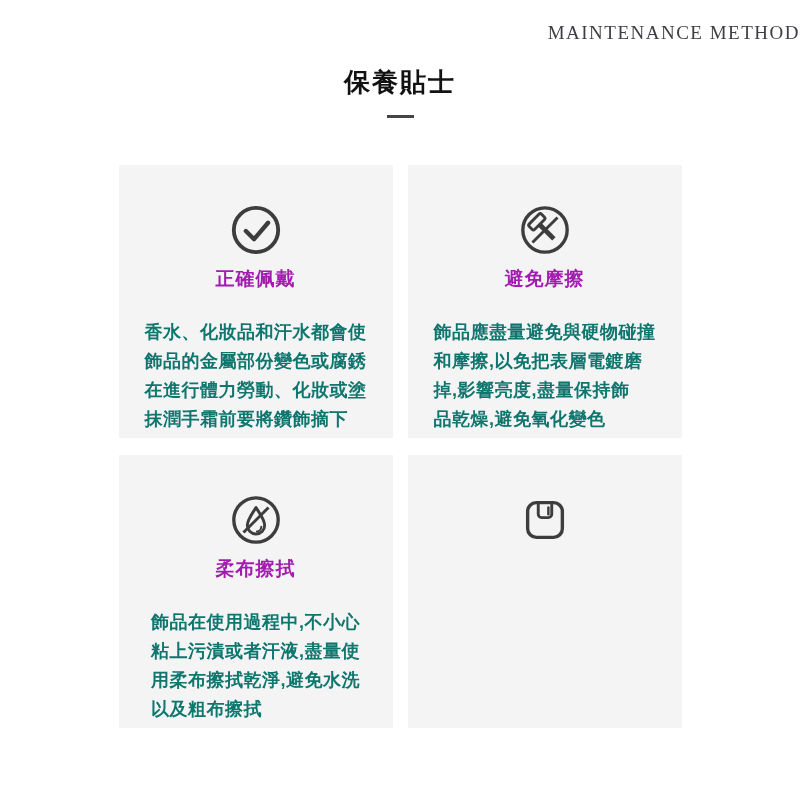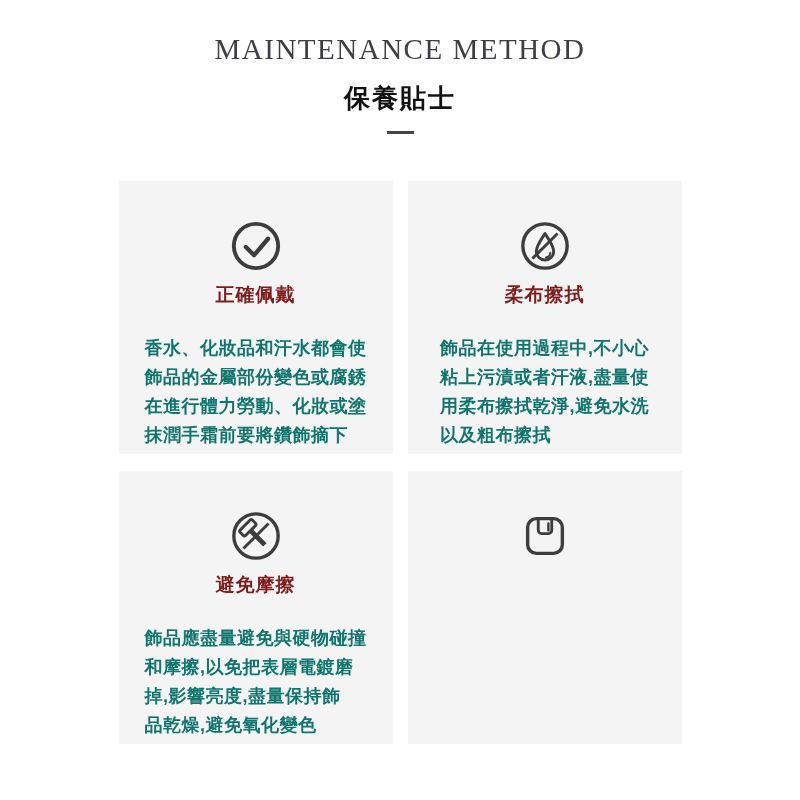--- a/index.html
+++ b/index.html
@@ -4,30 +4,30 @@
 <style>
   html, body { margin: 0; padding: 0; }
   body {
     width: 800px; height: 800px;
     background: #ffffff;
     font-family: "Liberation Sans", sans-serif;
     color: #1a1a1a;
     overflow: hidden;
   }
   .title-en {
-    margin-top: 33px;
-    text-align: center;
+    margin-top: 22px;
+    text-align: right;
     font-family: "Liberation Serif", "DejaVu Serif", serif;
-    font-size: 29px;
+    font-size: 19px;
     font-weight: 400;
     letter-spacing: 1.5px;
     color: #3e3e44;
   }
   .title-zh {
-    margin-top: 15px;
+    margin-top: 21px;
     text-align: center;
     font-size: 26px;
     font-weight: 700;
     letter-spacing: 2px;
     color: #121212;
   }
   .divider {
     width: 27px; height: 3px;
     background: #454545;
     margin: 15px auto 0 auto;
@@ -52,21 +52,21 @@
     justify-content: center;
     align-items: center;
   }
   .icon-wrap svg { display: block; }
   .card-heading {
     margin-top: 9px;
     text-align: center;
     font-size: 19px;
     font-weight: 700;
     letter-spacing: 1px;
-    color: #7f1d1d;
+    color: #a21caf;
   }
   .card-body {
     margin: 26px auto 0 auto;
     width: fit-content;
     text-align: left;
     font-size: 18px;
     font-weight: 700;
     line-height: 29px;
     letter-spacing: 0.5px;
     white-space: pre-line;
@@ -94,53 +94,53 @@
     <div class="card-body">香水、化妝品和汗水都會使
 飾品的金屬部份變色或腐銹
 在進行體力勞動、化妝或塗
 抹潤手霜前要將鑽飾摘下</div>
   </div>
 
   <div class="card">
     <div class="icon-wrap">
       <svg width="54" height="54" viewBox="0 0 56 56">
         <circle class="ico" cx="28" cy="28" r="23" stroke-width="3.5"></circle>
-        <path class="ico" d="M28 15 C25 20 19 27.5 19 33.5 a9 9 0 0 0 18 0 C37 27.5 31 20 28 15 Z" stroke-width="3" stroke-linejoin="round"></path>
-        <path class="ico" d="M33.5 35 a5.5 5.5 0 0 1 -4.5 5" stroke-width="2" stroke-linecap="round"></path>
-        <line class="ico" x1="15" y1="41" x2="41" y2="15" stroke-width="3"></line>
-      </svg>
-    </div>
-    <div class="card-heading">柔布擦拭</div>
-    <div class="card-body">飾品在使用過程中,不小心
-粘上污漬或者汗液,盡量使
-用柔布擦拭乾淨,避免水洗
-以及粗布擦拭</div>
-  </div>
-
-  <div class="card">
-    <div class="icon-wrap">
-      <svg width="54" height="54" viewBox="0 0 56 56">
-        <circle class="ico" cx="28" cy="28" r="23" stroke-width="3.5"></circle>
         <g transform="rotate(-45 28 28)">
           <rect class="ico" x="19" y="12" width="18" height="8" rx="2" stroke-width="3"></rect>
           <line class="ico" x1="28" y1="20" x2="28" y2="41" stroke-width="5"></line>
         </g>
         <line class="ico" x1="15" y1="41" x2="41" y2="15" stroke-width="3"></line>
       </svg>
     </div>
     <div class="card-heading">避免摩擦</div>
     <div class="card-body">飾品應盡量避免與硬物碰撞
 和摩擦,以免把表層電鍍磨
 掉,影響亮度,盡量保持飾
 品乾燥,避免氧化變色</div>
   </div>
 
   <div class="card">
     <div class="icon-wrap">
       <svg width="54" height="54" viewBox="0 0 56 56">
+        <circle class="ico" cx="28" cy="28" r="23" stroke-width="3.5"></circle>
+        <path class="ico" d="M28 15 C25 20 19 27.5 19 33.5 a9 9 0 0 0 18 0 C37 27.5 31 20 28 15 Z" stroke-width="3" stroke-linejoin="round"></path>
+        <path class="ico" d="M33.5 35 a5.5 5.5 0 0 1 -4.5 5" stroke-width="2" stroke-linecap="round"></path>
+        <line class="ico" x1="15" y1="41" x2="41" y2="15" stroke-width="3"></line>
+      </svg>
+    </div>
+    <div class="card-heading">柔布擦拭</div>
+    <div class="card-body">飾品在使用過程中,不小心
+粘上污漬或者汗液,盡量使
+用柔布擦拭乾淨,避免水洗
+以及粗布擦拭</div>
+  </div>
+
+  <div class="card">
+    <div class="icon-wrap">
+      <svg width="54" height="54" viewBox="0 0 56 56">
         <rect class="ico" x="10" y="10" width="36" height="36" rx="9" stroke-width="3.5"></rect>
         <path class="ico" d="M21 11 v11 a3.5 3.5 0 0 0 3.5 3.5 h7 a3.5 3.5 0 0 0 3.5 -3.5 v-11" stroke-width="3"></path>
         <line class="ico" x1="31.5" y1="15" x2="31.5" y2="22" stroke-width="2.5" stroke-linecap="round"></line>
       </svg>
     </div>
   </div>
 
 </div>
 
 </body></html>

